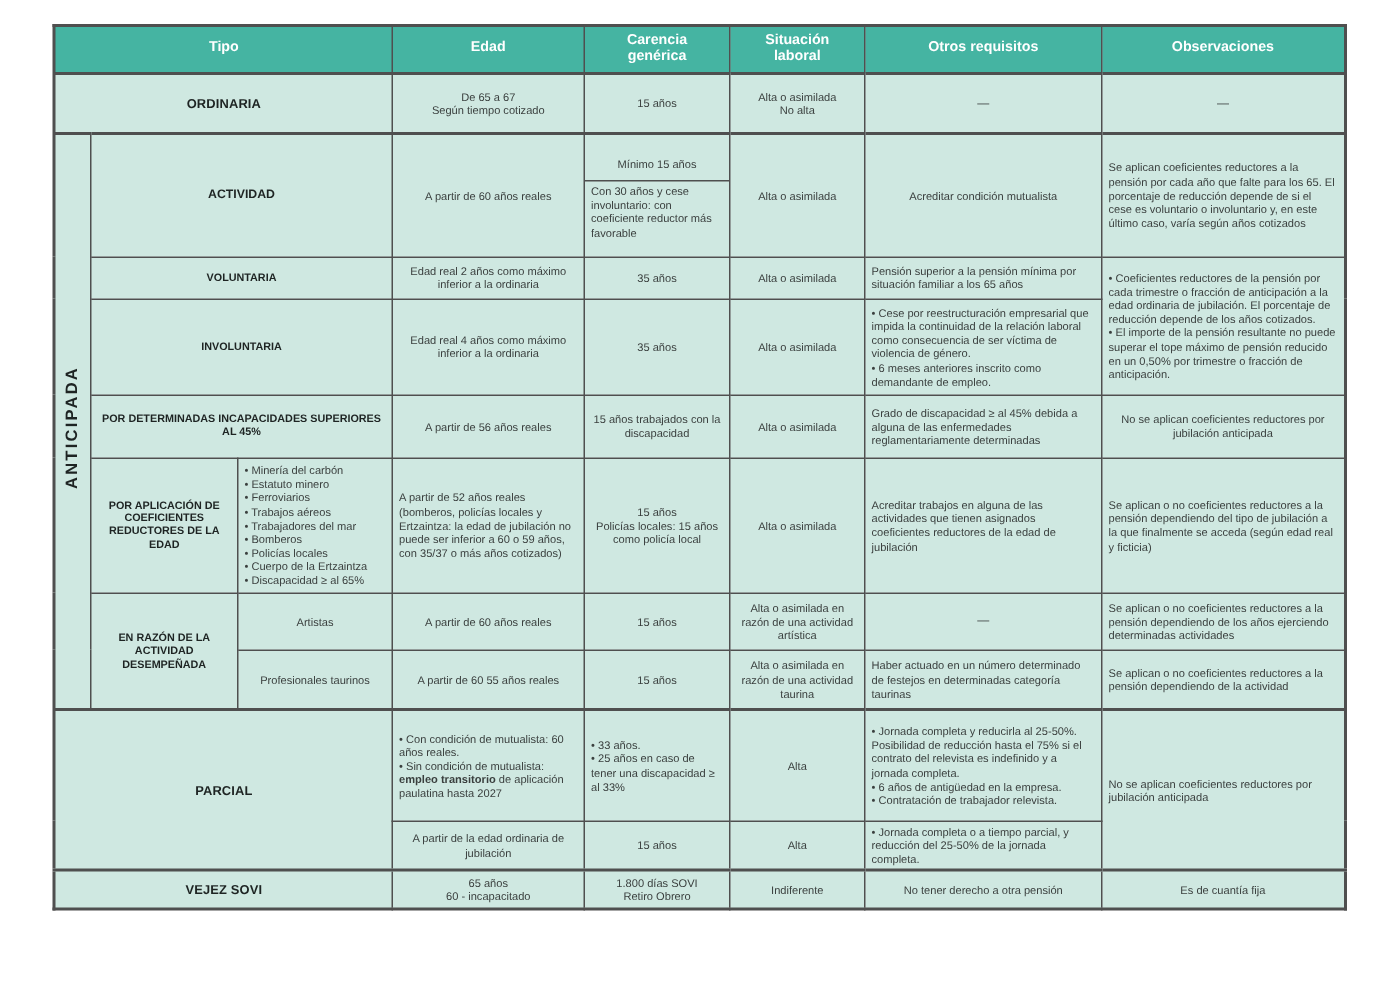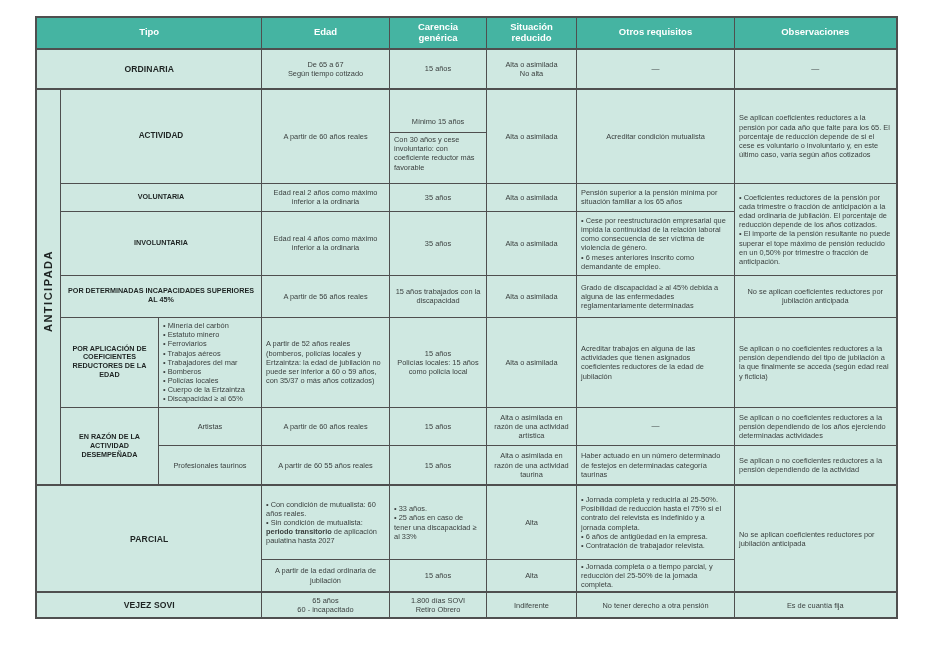--- a/index.html
+++ b/index.html
@@ -45,21 +45,21 @@
   .type-sm{font-weight:bold;color:#1e2423;font-size:7.2px;}
   .left{text-align:left;}
   .dash{font-size:8px;}
   .vert-cell{padding:0;}
   .vert{
     writing-mode:vertical-rl;transform:rotate(180deg);
     font-weight:bold;color:#1e2423;font-size:11px;letter-spacing:1.5px;
     display:inline-block;
   }
   td.nopad{padding:0;}
-  .split{display:flex;flex-direction:column;height:100%;margin-top:12px;}
+  .split{display:flex;flex-direction:column;height:100%;}
   .split-top{
     flex:0 0 22px;display:flex;align-items:center;justify-content:center;
     border-bottom:1px solid var(--border);padding:1px 4px;
   }
   .split-bottom{
     flex:1;display:flex;align-items:center;text-align:left;padding:2px 4px;
   }
   .gt td{border-top:2px solid var(--border);}
   tr.hdr th{border-bottom:2px solid var(--border);}
   table.jub{border:2px solid var(--border);}
@@ -81,21 +81,21 @@
         <col class="c-obs">
   </colgroup>
 
   <tbody>
         <tr class="hdr" style="height:18px;">
     <th colspan="3">Tipo</th>
     <th>Edad</th>
     <th>Carencia
 genérica</th>
     <th>Situación
-reducido</th>
+laboral</th>
     <th>Otros requisitos</th>
     <th>Observaciones</th>
   </tr>
 
   <tr style="height:40px;">
     <td colspan="3" class="type">ORDINARIA</td>
     <td>De 65 a 67
 Según tiempo cotizado</td>
     <td>15 años</td>
     <td>Alta o asimilada
@@ -185,21 +185,21 @@
     <td>A partir de 60 55 años reales</td>
     <td>15 años</td>
     <td>Alta o asimilada en razón de una actividad taurina</td>
     <td class="left">Haber actuado en un número determinado de festejos en determinadas categoría taurinas</td>
     <td class="left">Se aplican o no coeficientes reductores a la pensión dependiendo de la actividad</td>
   </tr>
 
   <tr class="gt" style="height:74px;">
     <td colspan="3" rowspan="2" class="type">PARCIAL</td>
     <td class="left"><span>• Con condición de mutualista: 60 años reales.
-• Sin condición de mutualista: </span><b>periodo transitorio</b><span> de aplicación paulatina hasta 2027</span></td>
+• Sin condición de mutualista: </span><b>empleo transitorio</b><span> de aplicación paulatina hasta 2027</span></td>
     <td class="left">• 33 años.
 • 25 años en caso de tener una discapacidad ≥ al 33%</td>
     <td>Alta</td>
     <td class="left">• Jornada completa y reducirla al 25-50%. Posibilidad de reducción hasta el 75% si el contrato del relevista es indefinido y a jornada completa.
 • 6 años de antigüedad en la empresa.
 • Contratación de trabajador relevista.</td>
     <td rowspan="2" class="left">No se aplican coeficientes reductores por jubilación anticipada</td>
   </tr>
 
   <tr style="height:30px;">

